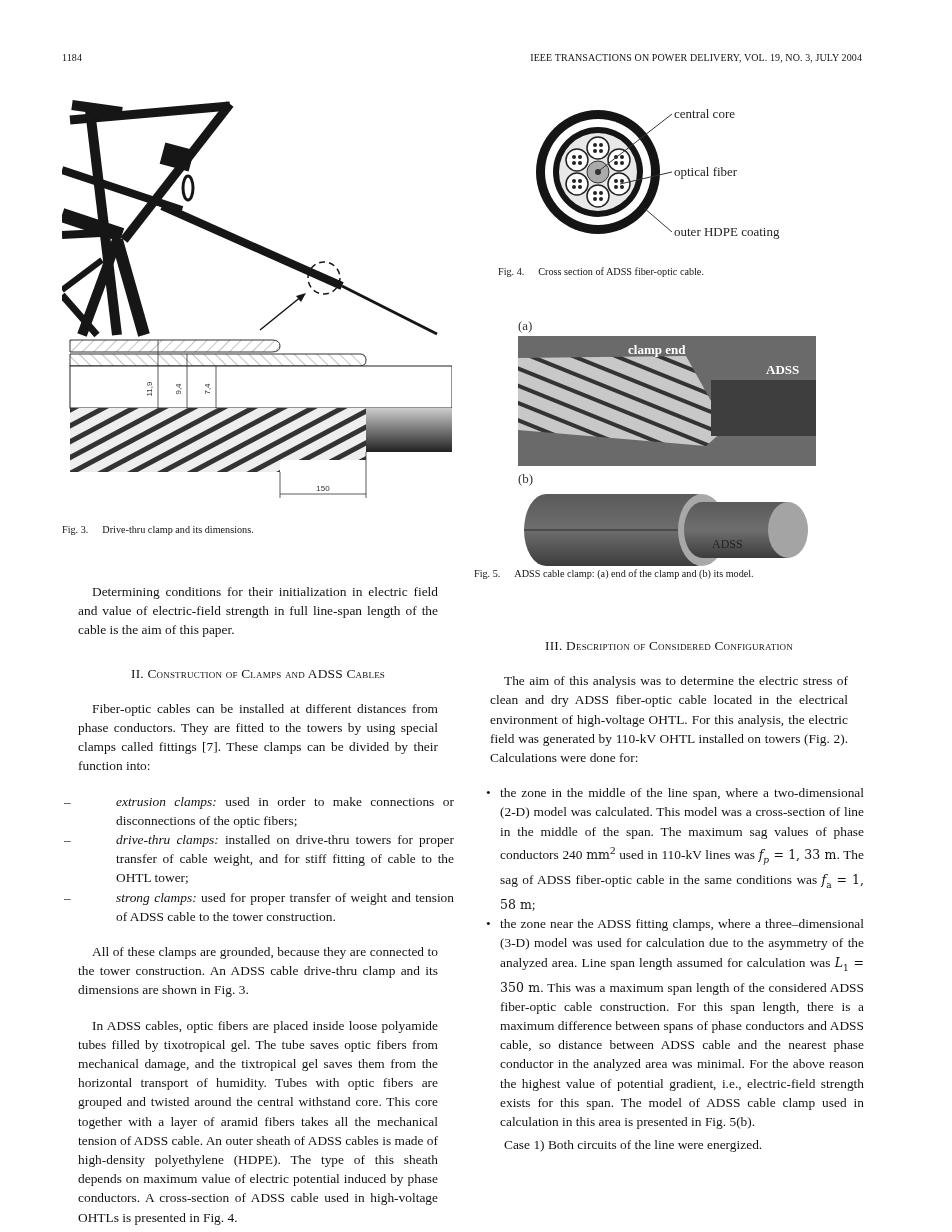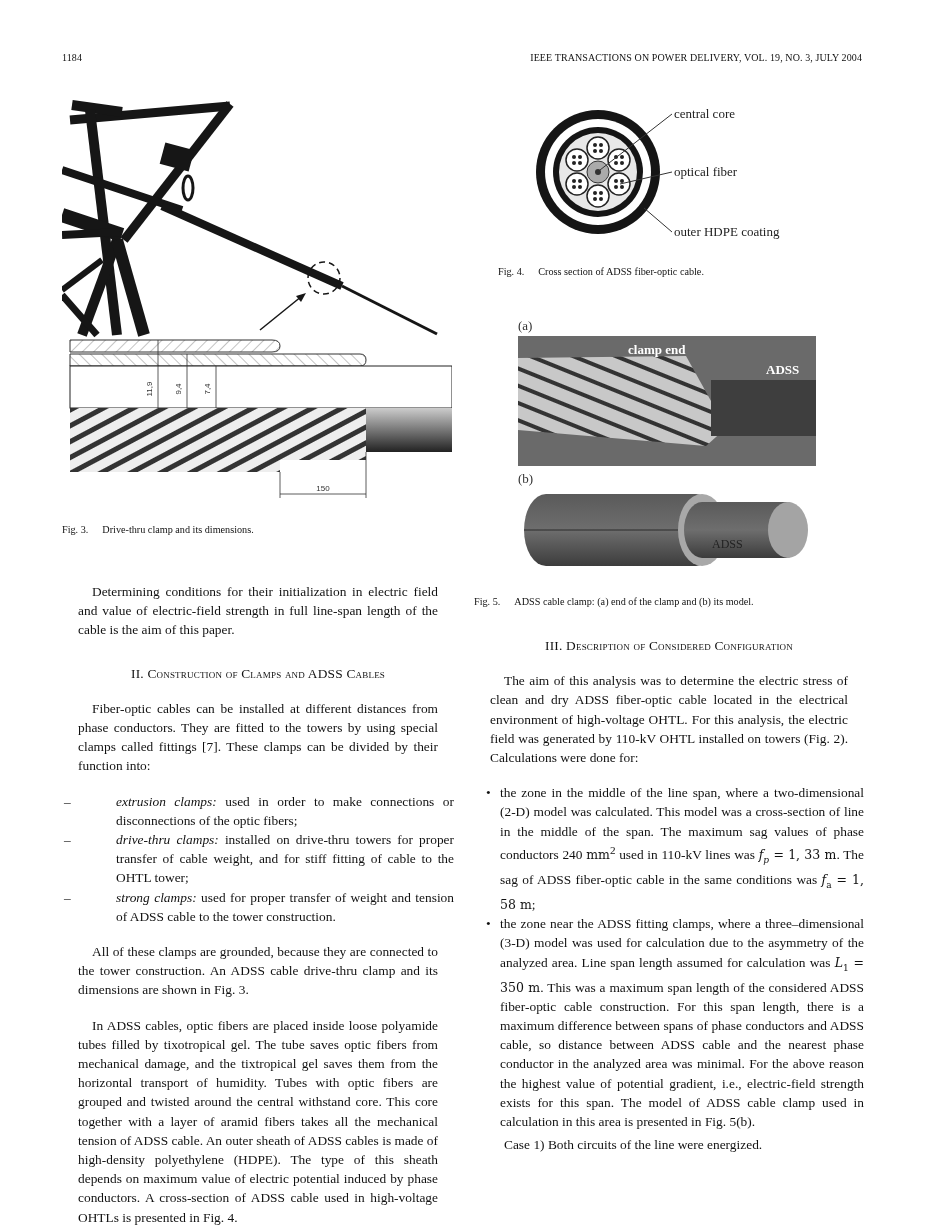--- a/index.html
+++ b/index.html
@@ -169,21 +169,21 @@
     <text x="250" y="56" font-size="13" fill="#fff" font-weight="bold" font-family="Liberation Serif, serif">ADSS</text>
     <text x="2" y="165" font-size="13" fill="#333" font-family="Liberation Serif, serif">(b)</text>
     <path d="M30 176 H180 A22 36 0 0 1 180 248 H30 A22 36 0 0 1 30 176 Z" fill="url(#cyl)"></path>
     <line x1="8" y1="212" x2="260" y2="212" stroke="#2a2a2a" stroke-width="1"></line>
     <ellipse cx="186" cy="212" rx="24" ry="36" fill="#a8a8a8"></ellipse>
     <path d="M186 184 H270 A20 28 0 0 1 270 240 H186 A18 28 0 0 1 186 184 Z" fill="url(#cyl)"></path>
     <ellipse cx="272" cy="212" rx="20" ry="28" fill="#a4a4a4"></ellipse>
     <text x="196" y="230" font-size="12" fill="#222" font-family="Liberation Serif, serif">ADSS</text>
   </svg>
 </div>
-<div class="cap" style="left:474px;top:596px;">
+<div class="cap" style="left:474px;top:568px;">
   <span class="fn">Fig. 5.</span><span>ADSS cable clamp: (a) end of the clamp and (b) its model.</span>
 </div>
 
 <div class="col lcol" style="top:566px;">
   <p class="p">Determining conditions for their initialization in electric field and value of electric-field strength in full line-span length of the cable is the aim of this paper.</p>
   <p class="sec" style="margin-top:24px;margin-bottom:10px;">II.  Construction of Clamps and ADSS Cables</p>
   <p class="p">Fiber-optic cables can be installed at different distances from phase conductors. They are fitted to the towers by using special clamps called fittings [7]. These clamps can be divided by their function into:</p>
   <ul class="dash-list" style="margin-top:2px;">
     <li><span class="d">–</span><i>extrusion clamps:</i><span> used in order to make connections or disconnections of the optic fibers;</span></li>
     <li><span class="d">–</span><i>drive-thru clamps:</i><span> installed on drive-thru towers for proper transfer of cable weight, and for stiff fitting of cable to the OHTL tower;</span></li>

